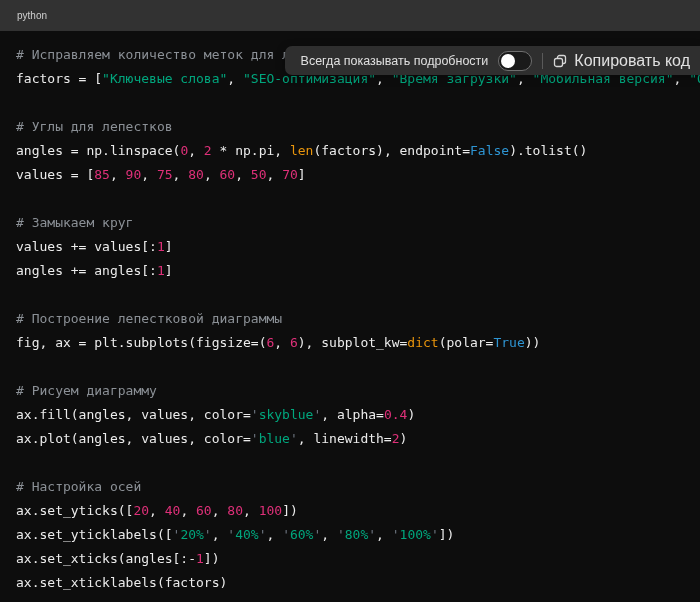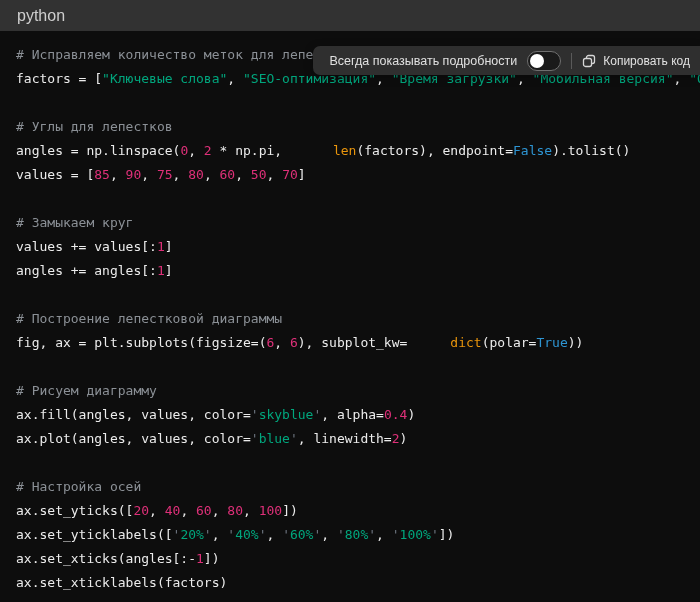--- a/index.html
+++ b/index.html
@@ -9,41 +9,41 @@
     background: var(--code-bg, #0d0d0d);
     font-family: "Liberation Sans", sans-serif;
   }
   .code-block { width: 700px; height: 602px; display: flex; flex-direction: column; }
 
   .code-header {
     height: 31px; flex: 0 0 31px;
     background: var(--header-bg, #323232);
     display: flex; align-items: center;
     padding: 0 17px;
-    font-size: 16px;
+    font-size: 10px;
     color: var(--header-text, #cfcfcf);
   }
 
   .code-area {
     position: relative; flex: 1 1 auto; overflow: hidden;
     background: var(--code-bg, #0d0d0d);
   }
 
   pre.code {
     margin: 0; padding: 12px 16px;
     font-family: "DejaVu Sans Mono", "Liberation Mono", monospace;
     font-size: 13px; line-height: 24px;
     color: var(--plain, #ececec);
   }
   .line { height: 24px; white-space: pre; }
   .tok-plain   { color: var(--plain,   #ececec); }
   .tok-comment { color: var(--comment, #8b9096); }
   .tok-string  { color: var(--string,  #00a67d); }
   .tok-number  { color: var(--number,  #df3079); }
-  .tok-builtin { color: var(--builtin, #e9950c); margin-left: 43px; }
+  .tok-builtin { color: var(--builtin, #e9950c); }
   .tok-bool    { color: var(--bool,    #2e95d3); margin-top: 7px; }
   .tok-quote   { color: var(--quote,   #6e7681); }
 
   .toolbar {
     position: absolute; top: 15px; right: 0;
     height: 29px;
     background: var(--toolbar-bg, #2f2f2f);
     border-radius: 7px 0 0 7px;
     display: flex; align-items: center; gap: 10px;
     padding: 0 10px 0 16px;
@@ -62,21 +62,21 @@
   .switch .knob {
     position: absolute; left: 2px; top: 2px;
     width: 14px; height: 14px; border-radius: 50%;
     background: var(--knob, #ffffff);
   }
   .tb-divider { width: 1px; height: 16px; background: #5a5a5a; flex: 0 0 auto; }
   .copy-btn {
     display: flex; align-items: center; gap: 7px;
     background: none; border: none; padding: 0;
     color: var(--toolbar-text, #e0e0e0);
-    font-size: 12px; font-family: "Liberation Sans", sans-serif;
+    font-size: 16px; font-family: "Liberation Sans", sans-serif;
     cursor: pointer;
   }
   .copy-icon { display: inline-flex; }
 </style>
 </head>
 <body>
 
 <div class="code-block">
   <div class="code-header">
     <span>python</span>

